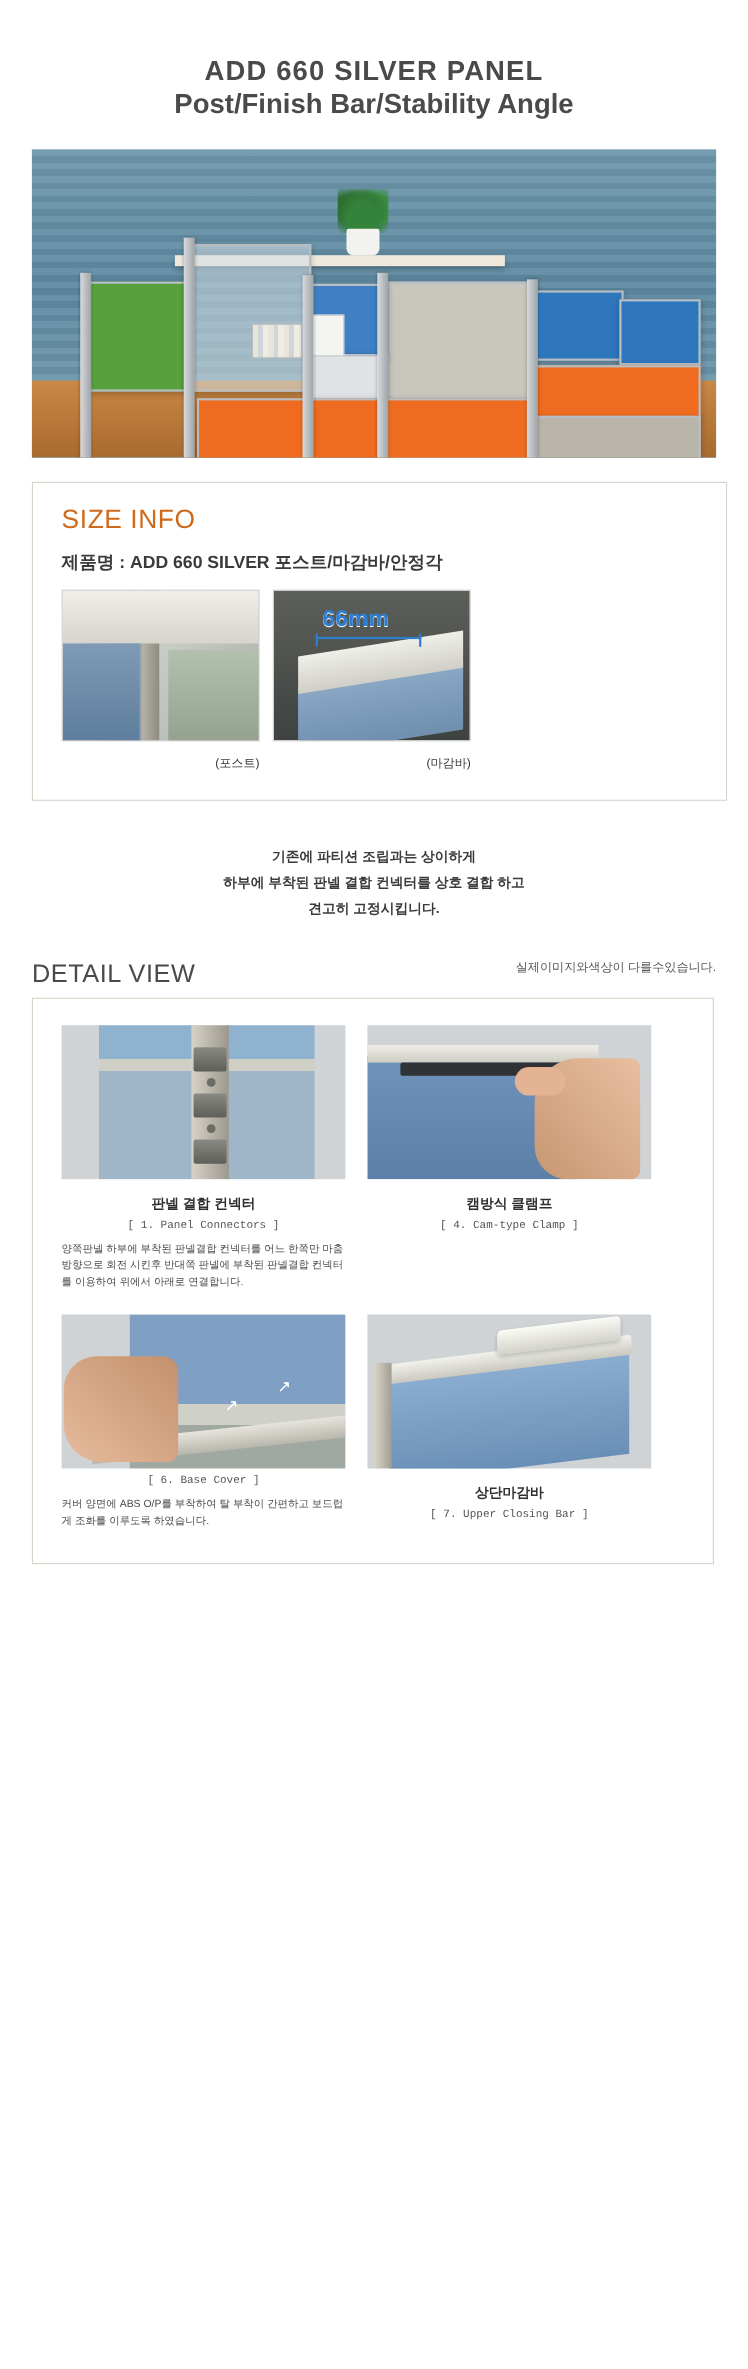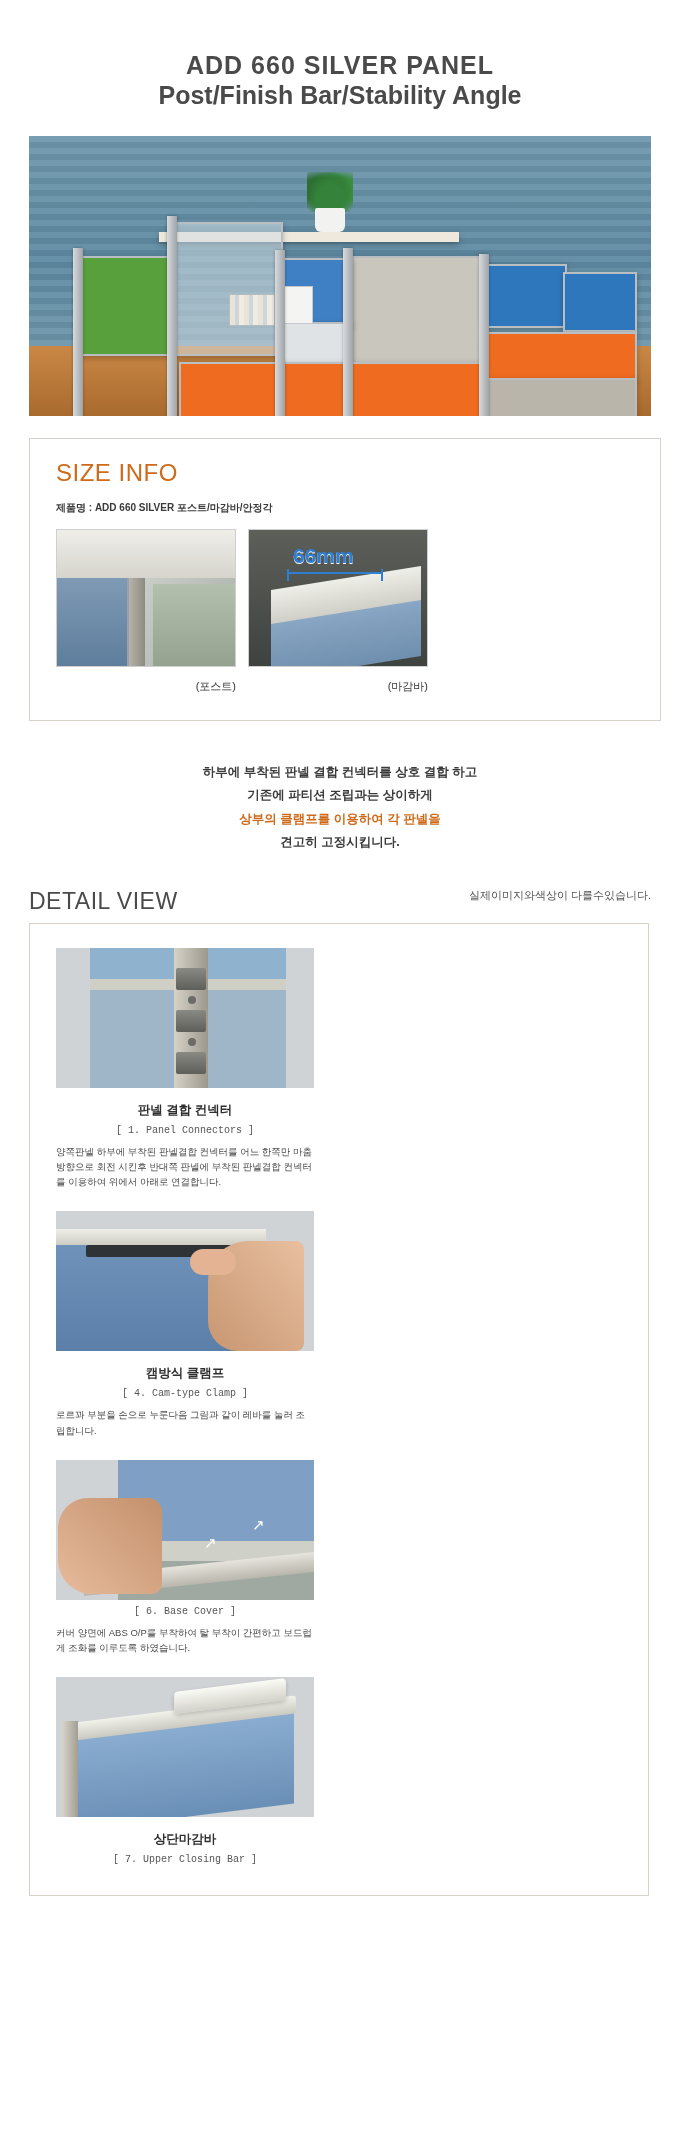--- a/index.html
+++ b/index.html
@@ -118,21 +118,21 @@
   }
   .card-inner { padding: 20px 26px 26px 26px; }
   .size-title {
     font-size: 24px;
     color: #cf6a1a;
     font-weight: normal;
     letter-spacing: .5px;
     margin: 0 0 14px 0;
   }
   .prodname {
-    font-size: 10px;
+    font-size: 16px;
     font-weight: bold;
     color: #3a3a3a;
     margin-bottom: 14px;
   }
   .thumbs {
     display: flex;
     gap: 12px;
   }
   .thumb {
     width: 180px;
@@ -223,22 +223,21 @@
   .detail-box {
     margin: 8px 29px 0 29px;
     width: 620px;
     border: 1px solid #d8d2c8;
     box-sizing: border-box;
     padding: 24px 26px 30px 26px;
   }
   .grid2 {
     display: flex;
     flex-wrap: wrap;
-    gap: 22px 46px;
-    flex-direction: column;
+    gap: 22px 20px;
   }
   .cell { width: 258px; }
   .cell .img {
     position: relative;
     width: 258px;
     height: 140px;
     overflow: hidden;
     background: #cfd3d6;
   }
   .cell .h {
@@ -355,23 +354,22 @@
           </div>
           <div class="cap">(마감바)</div>
         </div>
 
 
       </div>
     </div>
   </div>
 
   <div class="mid-text">
+    <div>기존에 파티션 조립과는  상이하게</div>
     <div>하부에 부착된 판넬 결합 컨넥터를 상호 결합 하고</div>
-    <div>기존에 파티션 조립과는  상이하게</div>
-    <div class="hl">상부의 클램프를  이용하여 각 판넬을</div>
     <div>견고히 고정시킵니다.</div>
   </div>
 
   <div class="detail-head">
     <div class="detail-title">DETAIL VIEW</div>
     <div class="detail-note">실제이미지와색상이 다를수있습니다.</div>
   </div>
 
   <div class="detail-box">
     <div class="grid2">
@@ -395,21 +393,20 @@
       <div class="cell">
         <div class="img d4">
           <div class="panel"></div>
           <div class="cap"></div>
           <div class="bar"></div>
           <div class="hand"></div>
           <div class="finger"></div>
         </div>
         <div class="h">캠방식 클램프</div>
         <div class="sub">[ 4. Cam-type Clamp ]</div>
-        <div class="desc">로르꽈 부분을 손으로 누룬다음 그림과 같이 레바를 눌러 조립합니다.</div>
       </div>
 
       <div class="cell">
         <div class="img d6">
           <div class="panel"></div>
           <div class="base"></div>
           <div class="hand"></div>
           <div class="arrow" style="left:148px;top:74px">↗</div>
           <div class="arrow" style="left:196px;top:56px">↗</div>
         </div>

